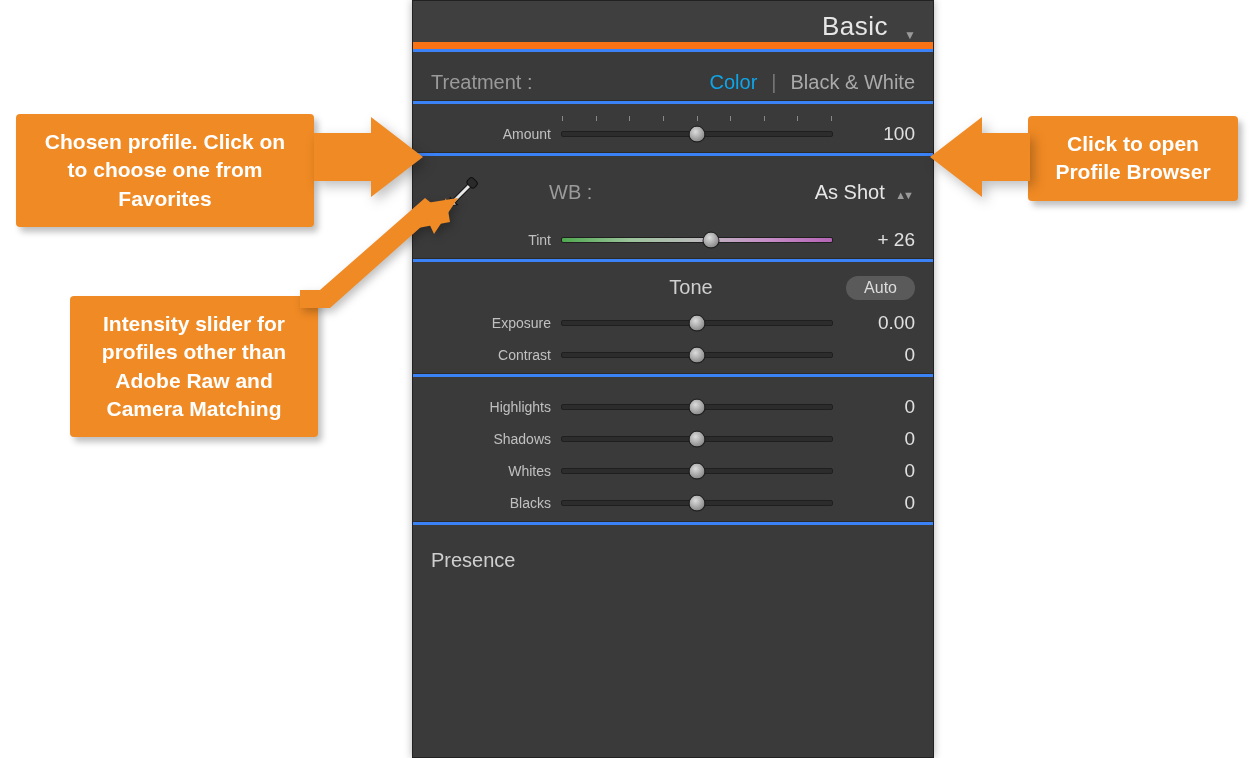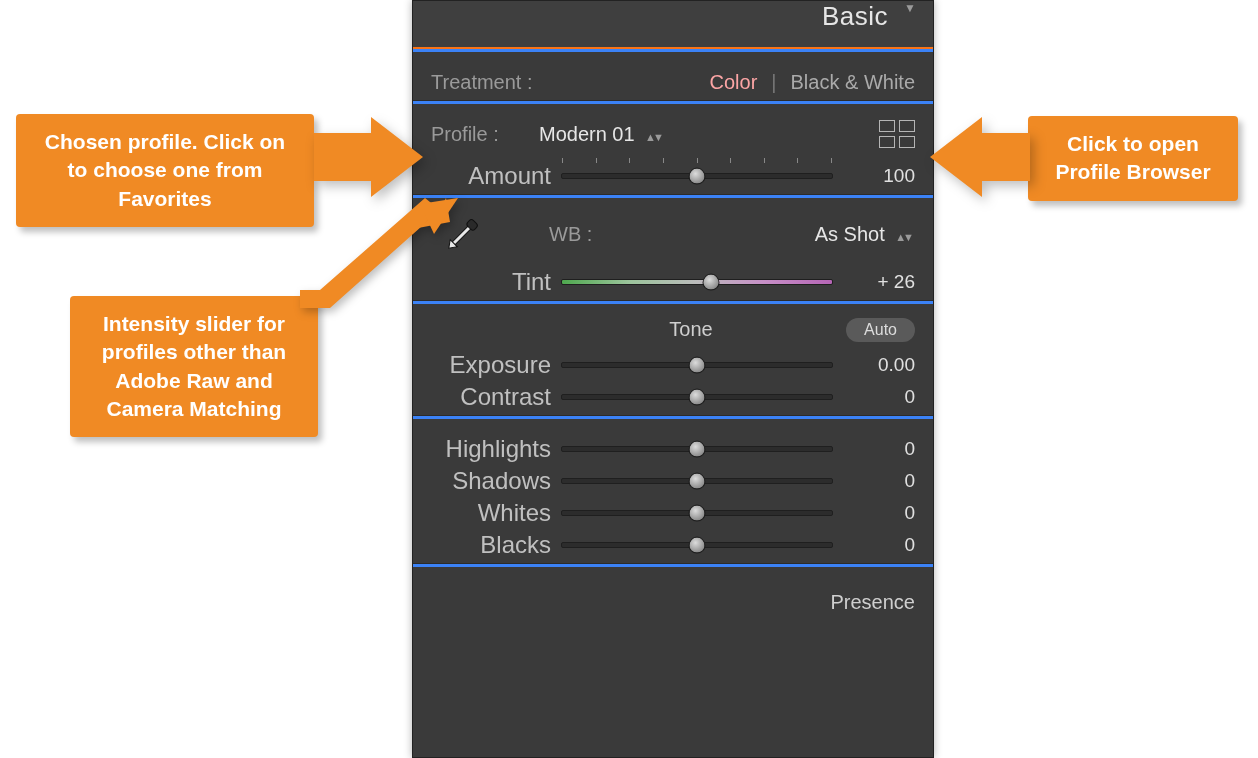--- a/index.html
+++ b/index.html
@@ -21,25 +21,25 @@
     height: 758px;
     background: #3a3a3a;
     border: 1px solid #222;
     color: #cfcfcf;
     box-shadow: 0 0 8px rgba(0,0,0,.3);
   }
 
   .panel-header {
     height: 48px;
     display: flex;
-    align-items: flex-start;
+    align-items: flex-end;
     justify-content: flex-end;
     padding: 0 18px 0 0;
     gap: 16px;
-    border-bottom: 2px solid #f97316;
+    border-bottom: 7px solid #f97316;
     background: #3f3f3f;
   }
   .panel-title {
     color: #e6e6e6;
     font-size: 26px;
     font-weight: 300;
     letter-spacing: .5px;
   }
   .panel-toggle {
     color: #9a9a9a;
@@ -63,21 +63,21 @@
     color: #b8b8b8;
     font-size: 20px;
     font-weight: 300;
   }
   .label.dim { color: #9a9a9a; }
 
   
   .treatment-row { justify-content: space-between; }
   .treatment-options { display: flex; align-items: center; gap: 14px; font-size: 20px; }
   .treatment-opt { cursor: pointer; }
-  .treatment-opt.active { color: #fca5a5; font-weight: 400; }
+  .treatment-opt.active { color: #0ea5e9; font-weight: 400; }
   .treatment-opt.inactive { color: #aaa; text-align: center; }
   .divider-v { color: #777; }
 
   
   .profile-row { justify-content: flex-start; gap: 18px; }
   .profile-row .label { width: 90px; }
   .profile-name { color: #e6e6e6; font-size: 20px; }
   .profile-dropdown-icon { margin-left: 6px; font-size: 11px; color: #9a9a9a; letter-spacing: -3px; }
   .spacer { flex: 1; }
   .profile-browser-btn {
@@ -91,21 +91,21 @@
     border: 1.5px solid #b5b5b5;
     background: transparent;
   }
 
   
   .slider-row { gap: 10px; }
   .slider-row .slider-label {
     width: 120px;
     text-align: right;
     color: #c0c0c0;
-    font-size: 24px;
+    font-size: 14px;
     font-weight: 300;
   }
   .slider-track-wrap { flex: 1; position: relative; height: 22px; display: flex; align-items: center; }
   .slider-track {
     height: 6px;
     width: 100%;
     background: #2c2c2c;
     border: 1px solid #1f1f1f;
     border-radius: 2px;
     position: relative;
@@ -155,21 +155,21 @@
   .auto-btn {
     position: absolute; right: 0;
     background: #5a5a5a;
     color: #dcdcdc;
     padding: 3px 18px;
     border-radius: 14px;
     font-size: 16px;
   }
 
   
-  .presence-head { text-align: right; color: #cfcfcf; font-size: 20px; padding-top: 10px;}
+  .presence-head { text-align: left; color: #cfcfcf; font-size: 20px; padding-top: 10px;}
 
   
   .callout {
     position: absolute;
     background: #f08a24;
     color: #fff;
     font-weight: 600;
     font-size: 21px;
     line-height: 1.35;
     text-align: center;
@@ -217,34 +217,20 @@
       <span class="label dim">Treatment :</span>
       <div class="treatment-options">
         <span class="treatment-opt active">Color</span>
         <span class="divider-v">|</span>
         <span class="treatment-opt inactive">Black &amp; White</span>
       </div>
     </div>
   </div>
 
   <div class="section">
-    <div class="row profile-row" style="margin-bottom:10px;">
-      <span class="label dim">Profile :</span>
-      <span>
-        <span class="profile-name">Modern 01</span>
-        <span class="profile-dropdown-icon">▲▼</span>
-      </span>
-      <div class="spacer"></div>
-      <div class="profile-browser-btn">
-        <div class="sq"></div>
-        <div class="sq"></div>
-        <div class="sq"></div>
-        <div class="sq"></div>
-      </div>
-    </div>
     <div class="row slider-row">
       <span class="slider-label">Amount</span>
       <div class="slider-track-wrap">
         <div class="slider-ticks">
             <span></span>
             <span></span>
             <span></span>
             <span></span>
             <span></span>
             <span></span>

